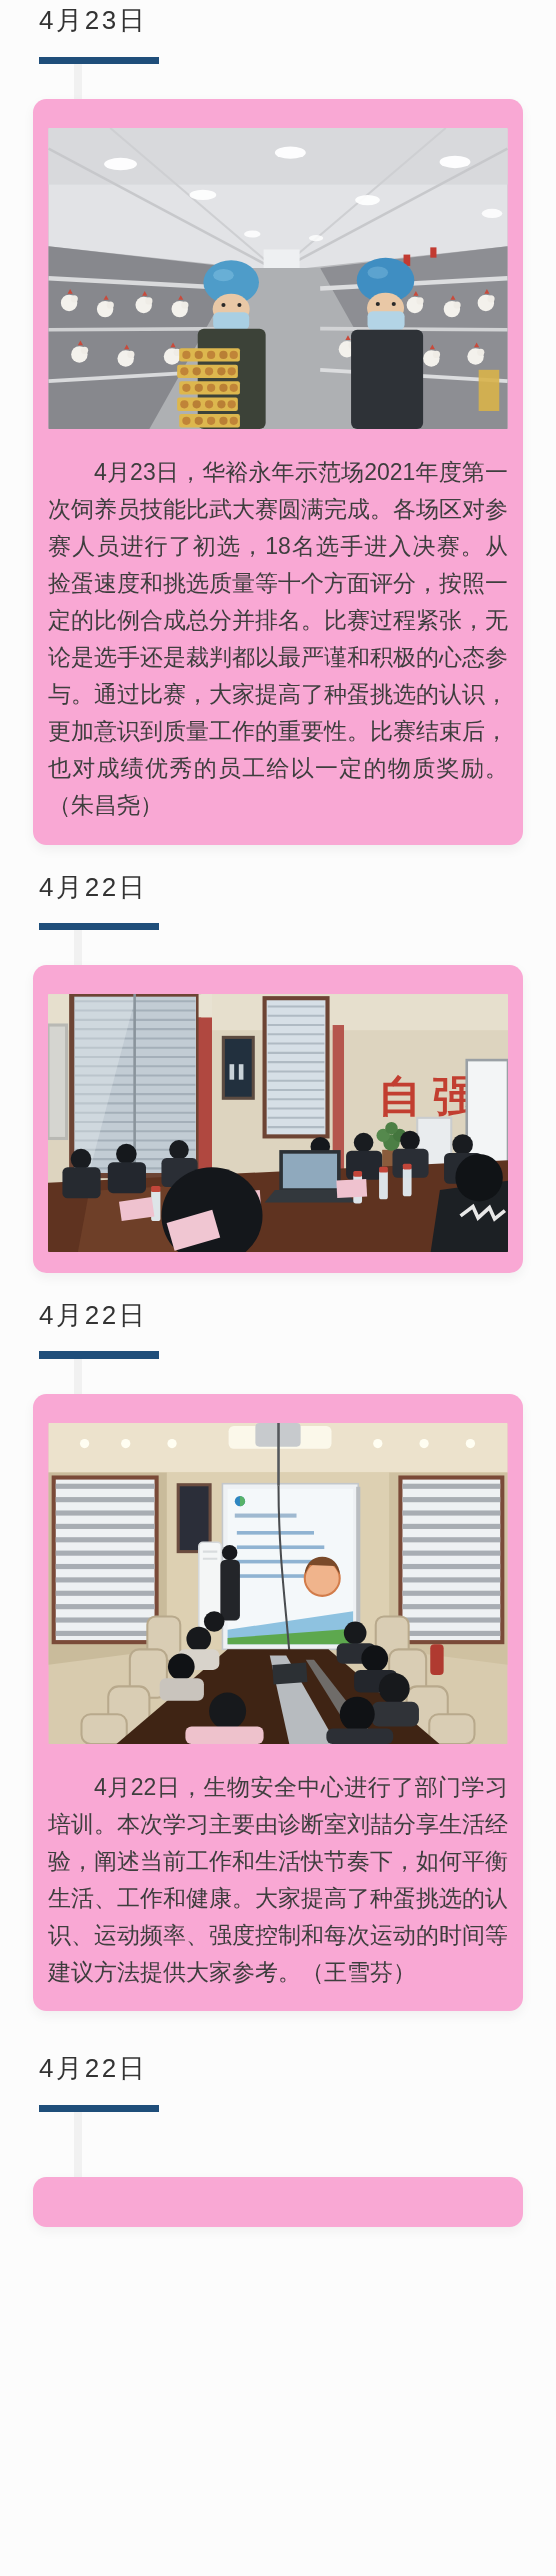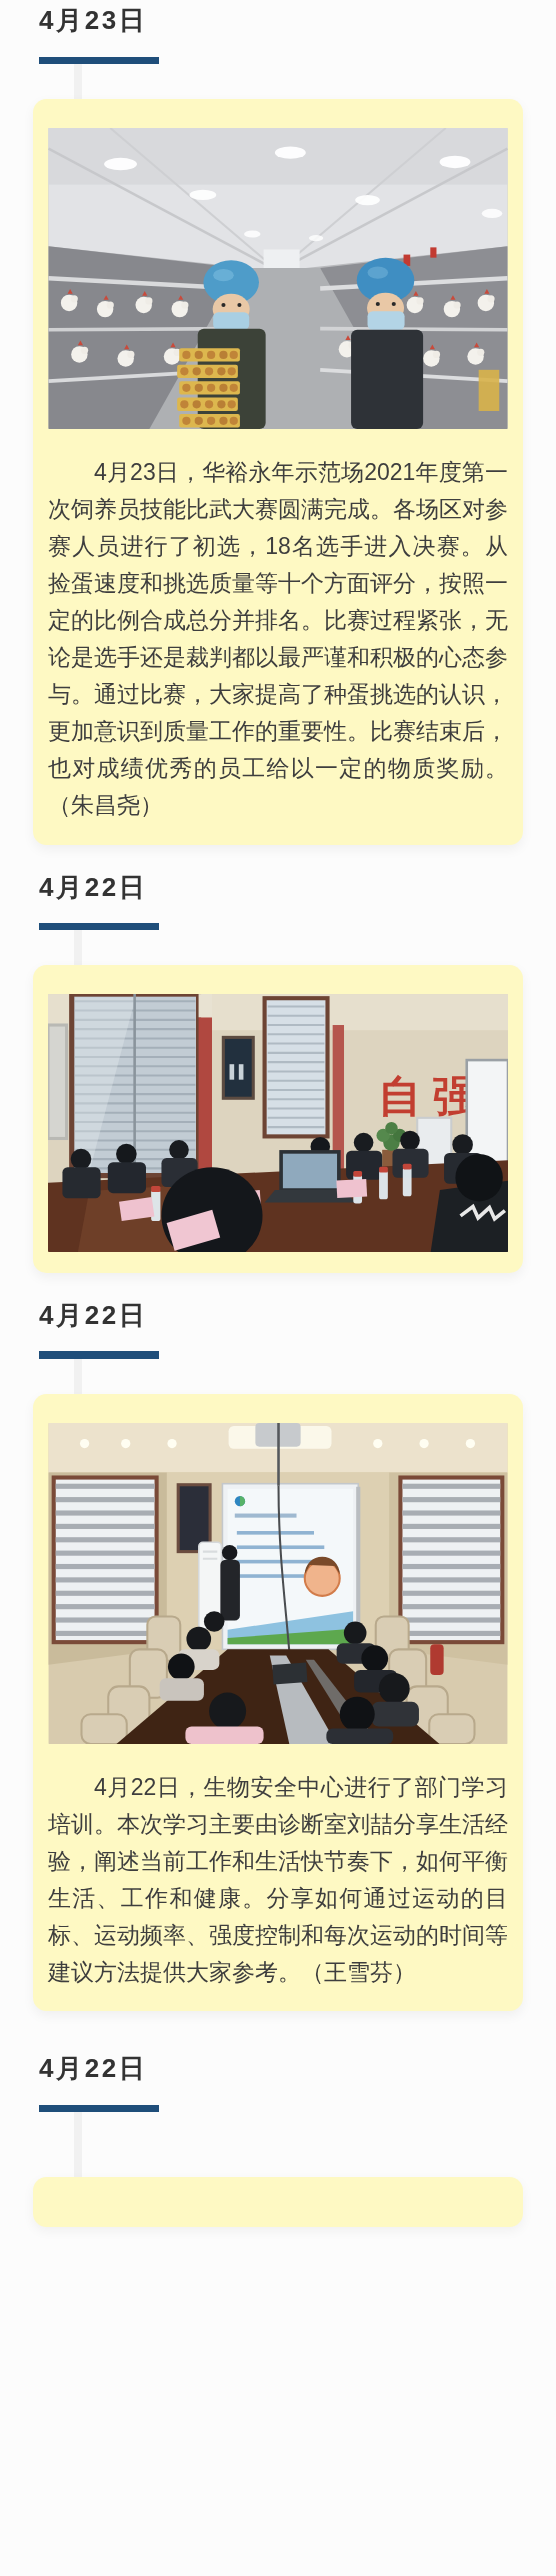--- a/index.html
+++ b/index.html
@@ -9,35 +9,35 @@
     font-family:"Liberation Sans","DejaVu Sans",sans-serif;
   }
   .page{width:556px;position:relative;}
   .sec{margin:0;}
   .sec-1 .date{margin-top:5.2px;}
   .sec-2 .date,.sec-3 .date{margin-top:27px;}
   .sec-4 .date{margin-top:42px;}
   .date{
     margin-left:39px;
     font-size:26px;line-height:30px;height:30px;
-    color:#333333;font-weight:700;letter-spacing:2.6px;
+    color:#333333;font-weight:400;letter-spacing:2.6px;
   }
   .bar{
     margin:13.4px 0 0 39px;
     width:120px;height:7.2px;
     background:#1f4e7a;
   }
   .connector{
     margin-left:74px;width:8.2px;height:35px;
     background:#f1f1f1;
   }
   .sec-4 .connector{height:65px;}
   .card{
     margin:0 33px;
-    background:#fef9c3;
+    background:#f9a8d4;
     border-radius:13.4px;
     padding:29px 15px 20.6px 15px;
     box-shadow:0 4.1px 11.3px rgba(0,0,0,0.05);
   }
   .photo{line-height:0;border-radius:1px;overflow:hidden;}
   .photo svg{display:block;}
   .article-text{
     margin:25px 0 0 0;
     font-size:23px;line-height:37px;
     color:#3e3e3e;
@@ -354,21 +354,21 @@
               <rect x="594" y="480" width="84" height="44" rx="12" fill="#23262c"></rect>
             <circle cx="672" cy="516" r="30" fill="#17191c"></circle>
               <rect x="628" y="542" width="92" height="48" rx="14" fill="#303338"></rect>
             <circle cx="600" cy="566" r="34" fill="#101215"></circle>
               <rect x="540" y="594" width="130" height="30" rx="12" fill="#2c2f35"></rect>
           </g>
           <rect x="436" y="468" width="66" height="38" fill="#2c3034" transform="rotate(-4 469 487)"></rect>
           <rect x="742" y="430" width="26" height="60" rx="8" fill="#b03a30"></rect>
         </svg>
       </div>
-      <p class="article-text">4月22日，生物安全中心进行了部门学习培训。本次学习主要由诊断室刘喆分享生活经验，阐述当前工作和生活快节奏下，如何平衡生活、工作和健康。分享如何通过运动的目标、运动频率、强度控制和每次运动的时间等建议方法提供大家参考。（王雪芬）</p>
+      <p class="article-text">4月22日，生物安全中心进行了部门学习培训。本次学习主要由诊断室刘喆分享生活经验，阐述当前工作和生活快节奏下，如何平衡生活、工作和健康。大家提高了种蛋挑选的认识、运动频率、强度控制和每次运动的时间等建议方法提供大家参考。（王雪芬）</p>
     </article>
   </section>
 
   <section class="sec sec-4">
     <h2 class="date">4月22日</h2>
     <div class="bar"></div>
     <div class="connector"></div>
     <article class="card">
       
       

